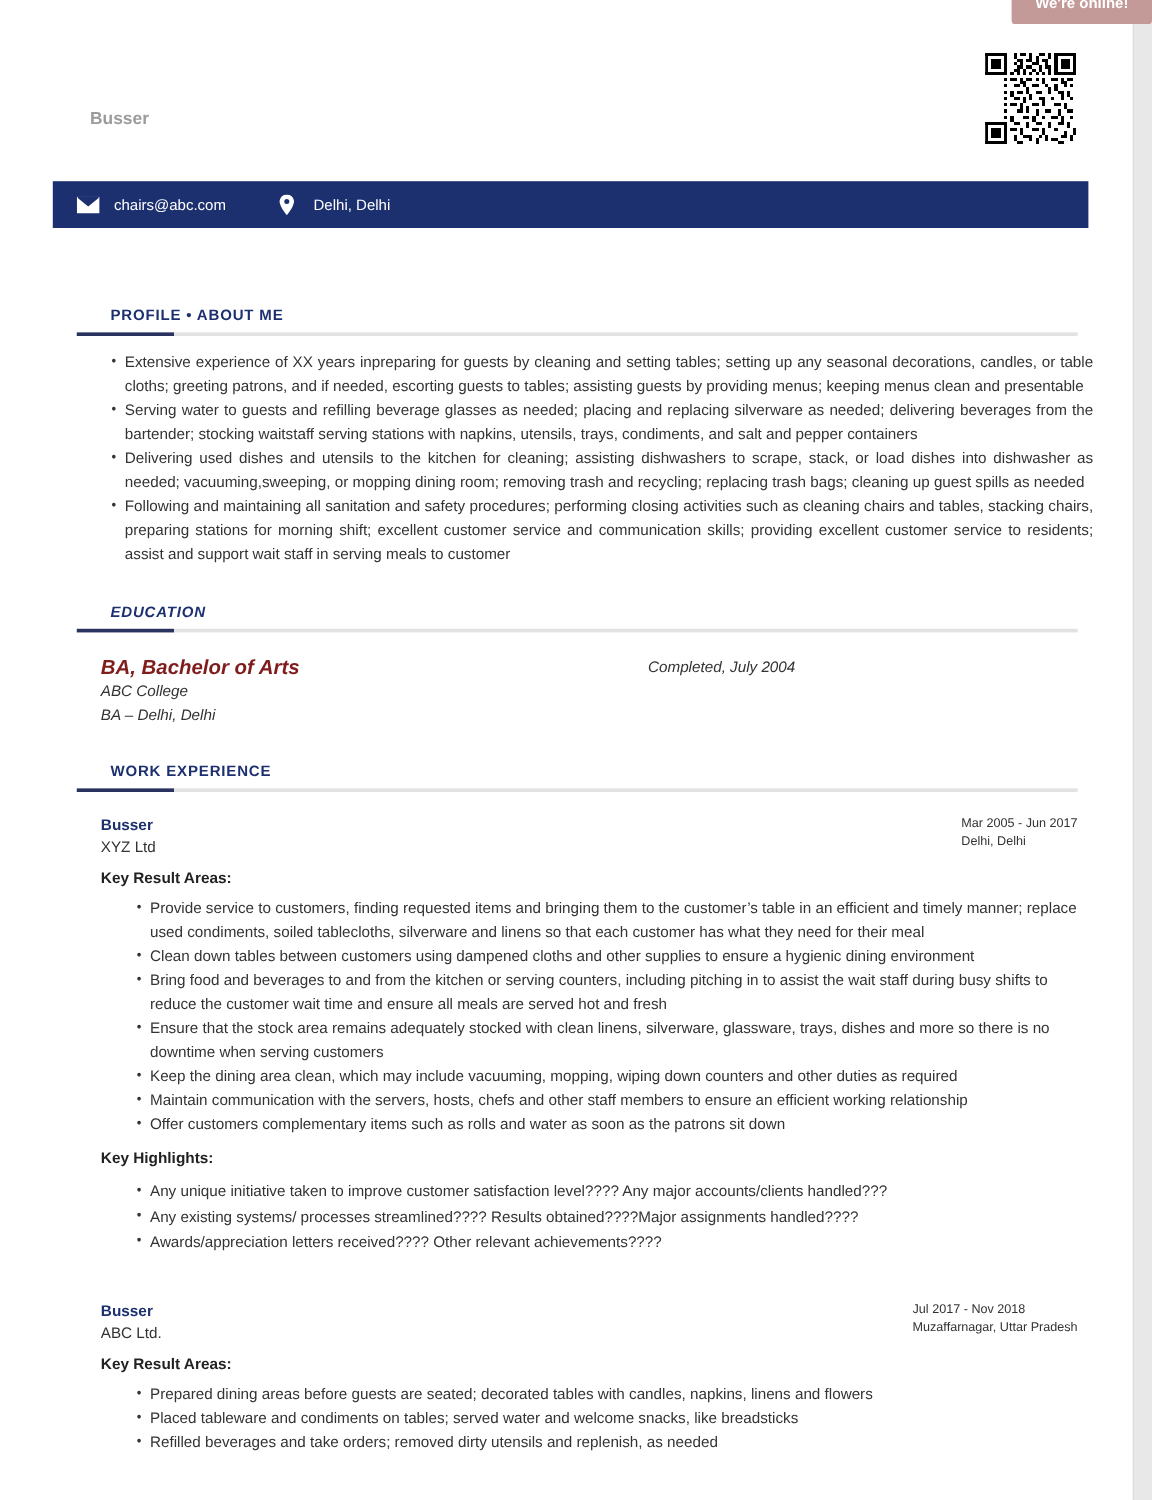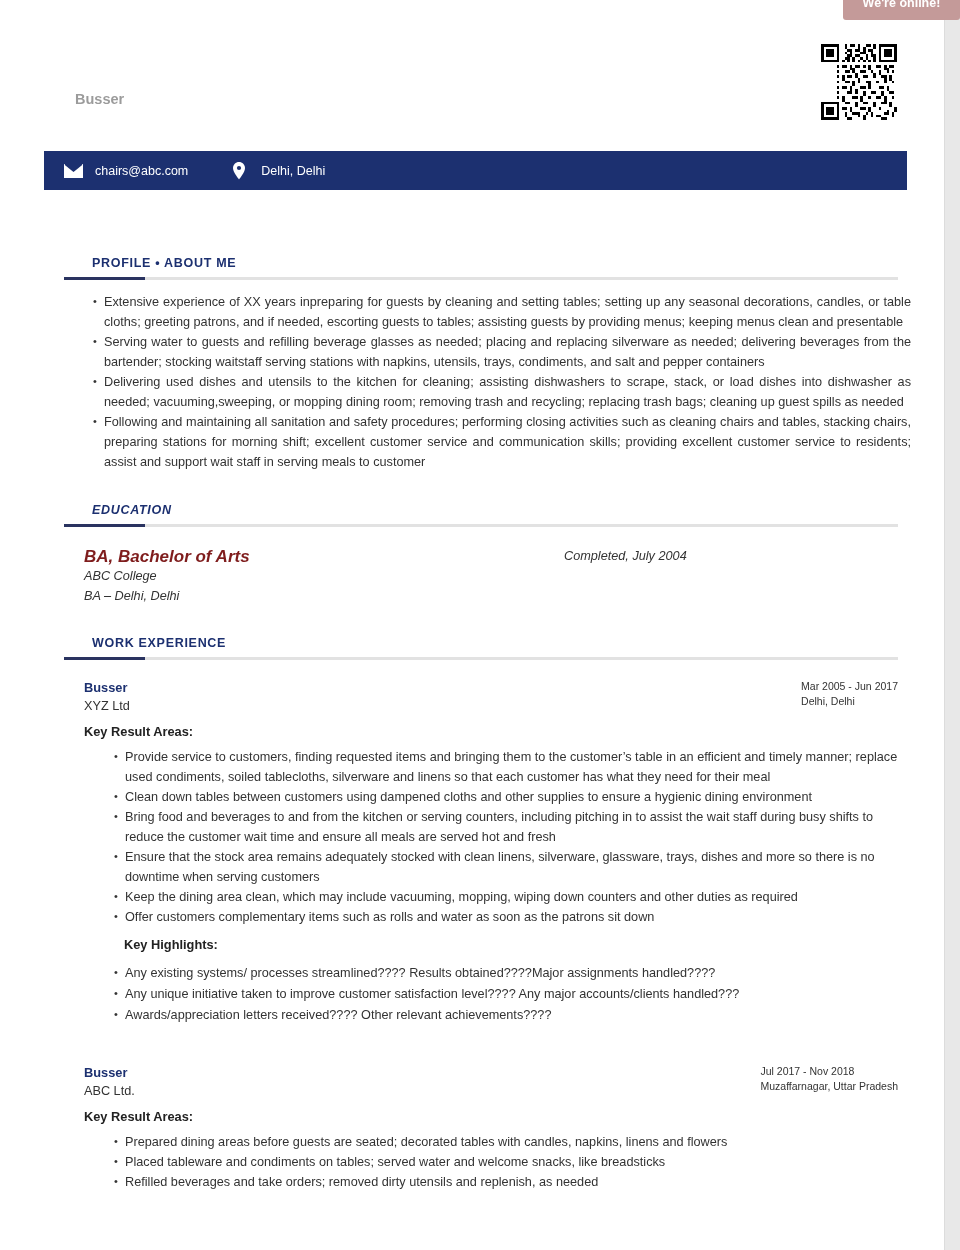--- a/index.html
+++ b/index.html
@@ -197,21 +197,21 @@
     line-height: 19px;
   }
   .edu-school,
   .edu-location {
     font-size: 12.7px;
     color: #333333;
     line-height: 20px;
   }
   .edu-date {
     position: absolute;
-    left: 480px;
+    left: 456px;
     top: 0;
     font-size: 12.7px;
     color: #333333;
     line-height: 19px;
   }
 
   
   .job {
     position: relative;
     margin: 18px 47px 0 84px;
@@ -474,26 +474,27 @@
             <div class="job-location">Delhi, Delhi</div>
           </div>
         </div>
         <div class="job-subhead">Key Result Areas:</div>
         <ul class="job-list">
           <li>Provide service to customers, finding requested items and bringing them to the customer’s table in an efficient and timely manner; replace used condiments, soiled tablecloths, silverware and linens so that each customer has what they need for their meal</li>
           <li>Clean down tables between customers using dampened cloths and other supplies to ensure a hygienic dining environment</li>
           <li>Bring food and beverages to and from the kitchen or serving counters, including pitching in to assist the wait staff during busy shifts to reduce the customer wait time and ensure all meals are served hot and fresh</li>
           <li>Ensure that the stock area remains adequately stocked with clean linens, silverware, glassware, trays, dishes and more so there is no downtime when serving customers</li>
           <li>Keep the dining area clean, which may include vacuuming, mopping, wiping down counters and other duties as required</li>
+          <li>Maintain communication with the servers, hosts, chefs and other staff members to ensure an efficient working relationship</li>
           <li>Offer customers complementary items such as rolls and water as soon as the patrons sit down</li>
         </ul>
-        <div class="job-subhead" style="margin-top:9px;margin-left:40px;">Key Highlights:</div>
+        <div class="job-subhead" style="margin-top:9px;">Key Highlights:</div>
         <ul class="job-list highlights">
+          <li>Any unique initiative taken to improve customer satisfaction level???? Any major accounts/clients handled???</li>
           <li>Any existing systems/ processes streamlined???? Results obtained????Major assignments handled????</li>
-          <li>Any unique initiative taken to improve customer satisfaction level???? Any major accounts/clients handled???</li>
           <li>Awards/appreciation letters received???? Other relevant achievements????</li>
         </ul>
       </div>
 
       <div class="job" style="margin-top:37px;">
         <div class="job-head">
           <div class="job-role">Busser</div>
           <div class="job-company">ABC Ltd.</div>
           <div class="job-meta">
             <div class="job-dates">Jul 2017 - Nov 2018</div>

